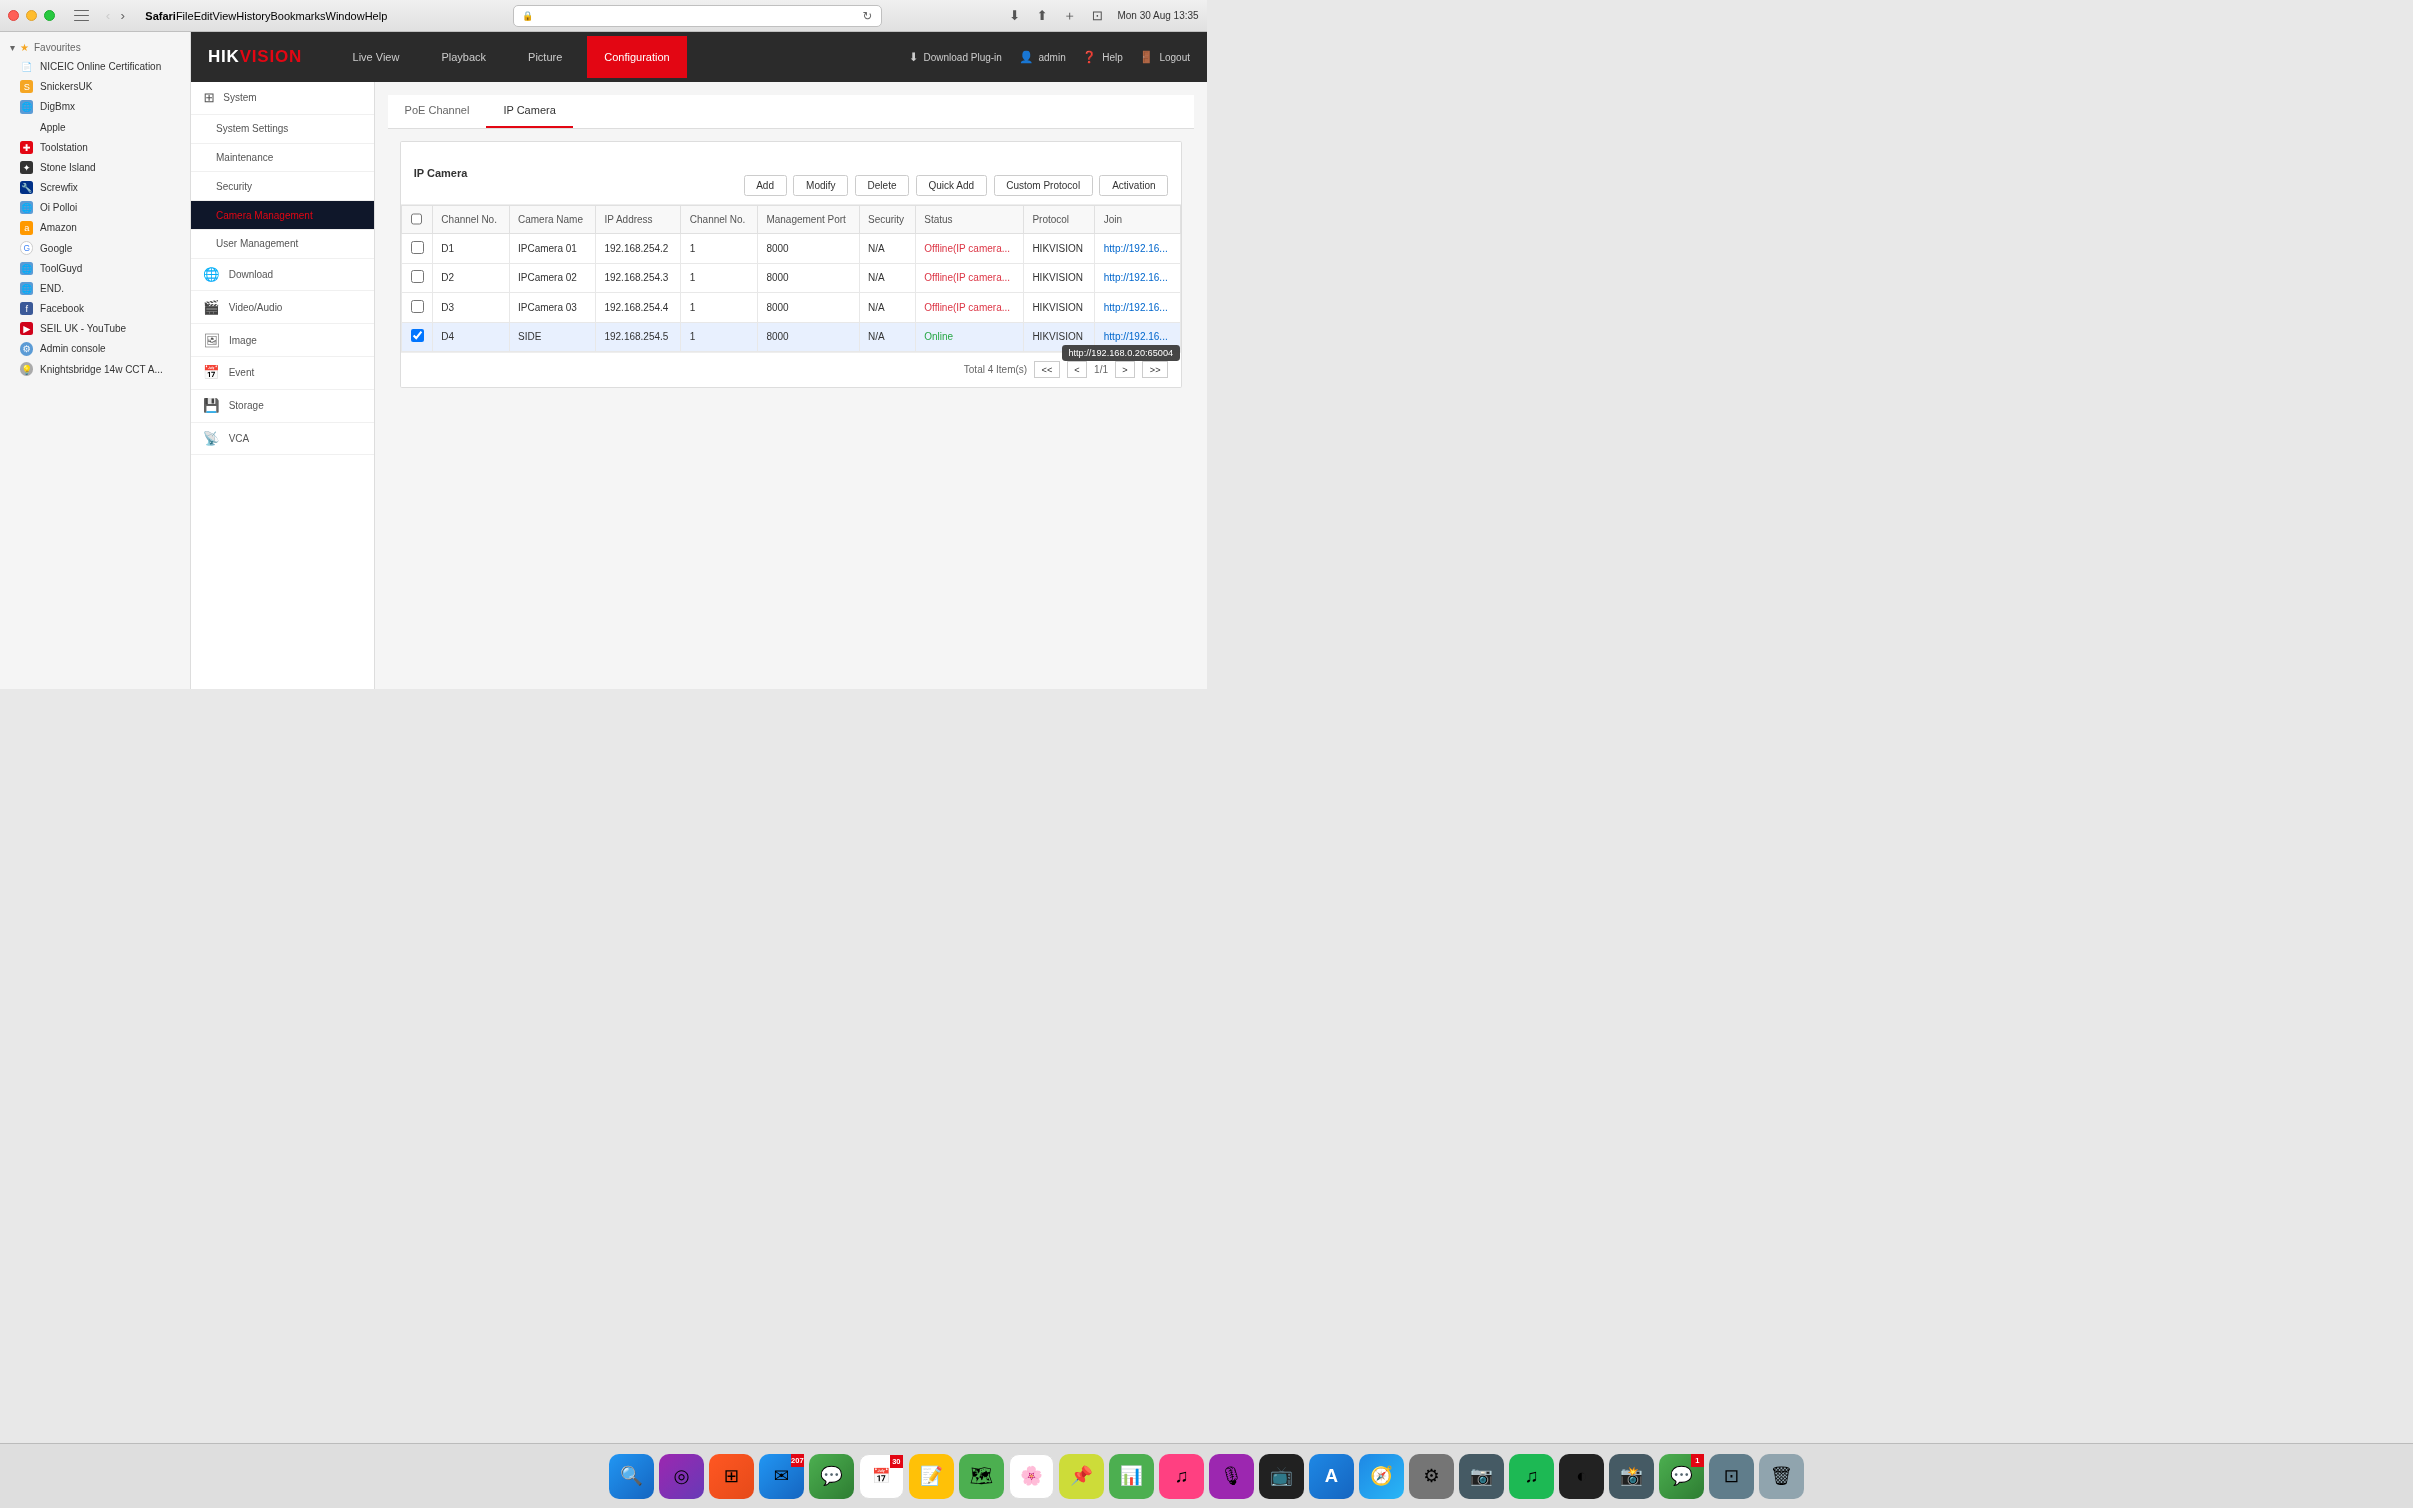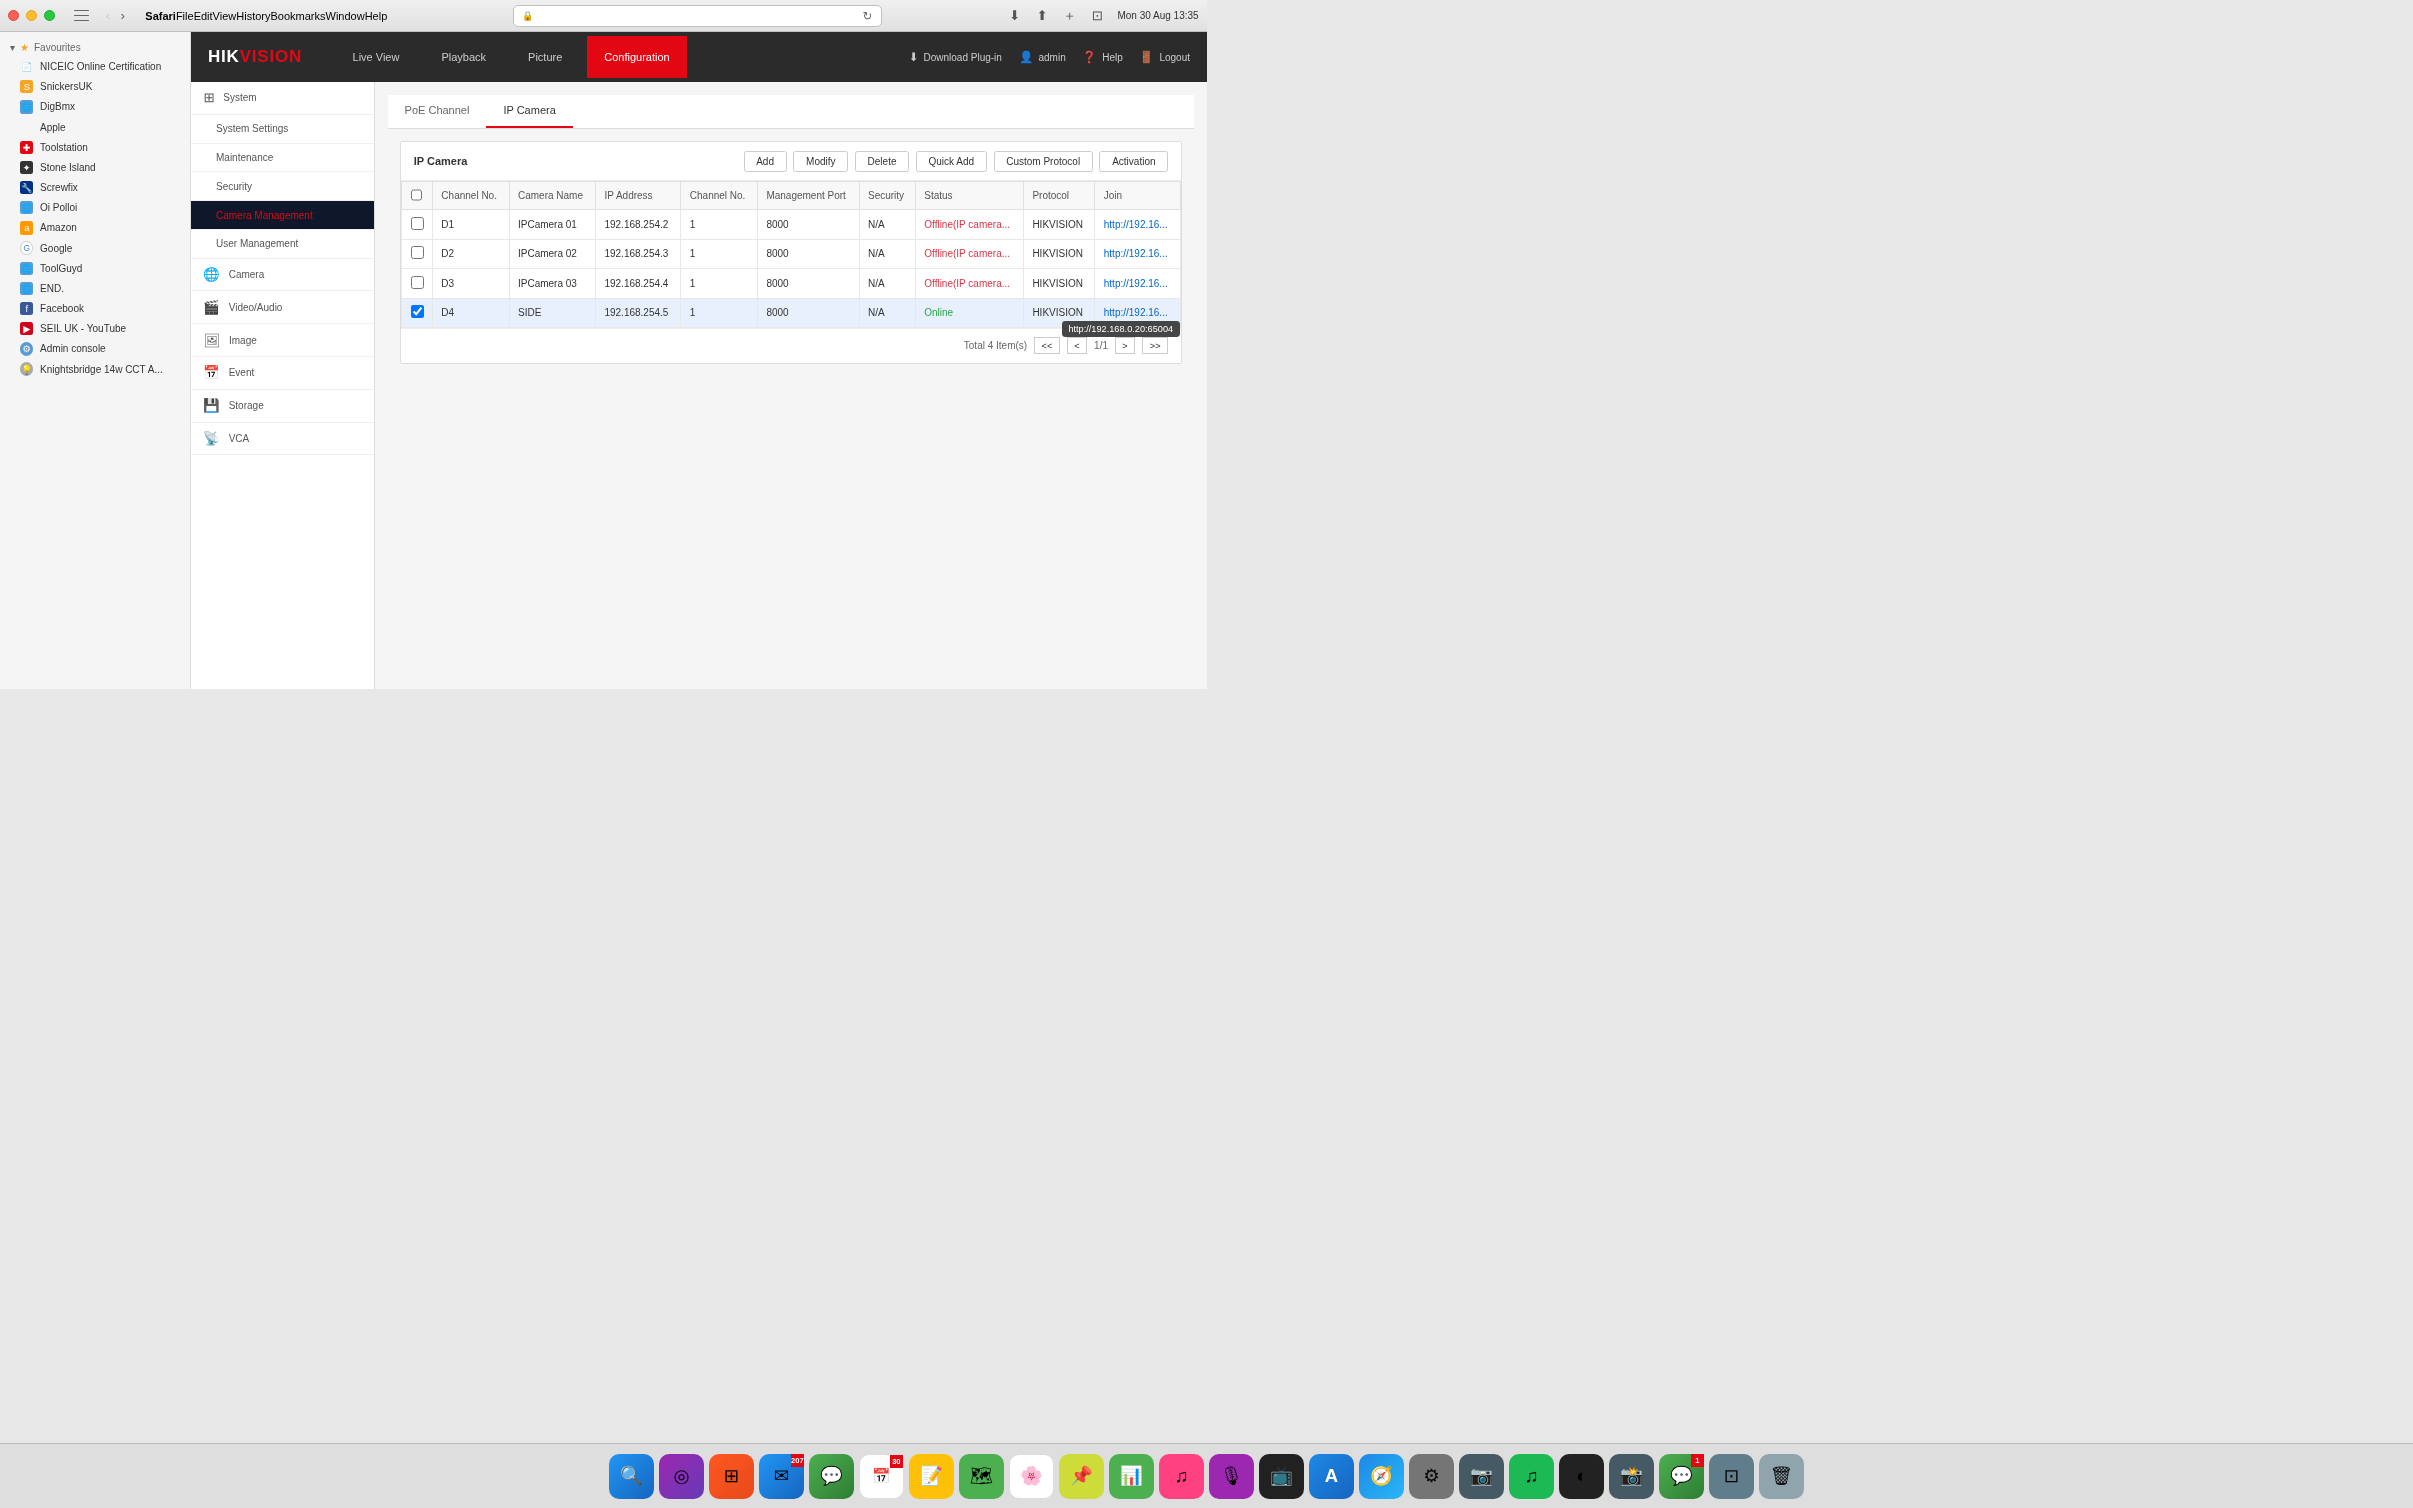--- a/index.html
+++ b/index.html
@@ -199,20 +199,21 @@
       flex: 1;
     }
     .toolbar-btn {
       padding: 4.2px 11.7px;
       border: 0.8px solid #ccc;
       border-radius: 2.5px;
       background: white;
       font-size: 10px;
       color: #333;
       cursor: pointer;
+      margin-top: 24px;
     }
 
     
     .camera-table { width: 100%; border-collapse: collapse; }
     .camera-table th {
       background: #f8f8f8;
       border: 0.8px solid #e0e0e0;
       padding: 6.7px 8.4px;
       text-align: left;
       font-size: 10px;
@@ -493,21 +494,21 @@
           <span>Security</span>
         </div>
         <div class="hik-sidebar-item" style="padding-left:25px; color:#e30613; font-weight:500; background:#0f172a;">
           <span>Camera Management</span>
         </div>
         <div class="hik-sidebar-item" style="padding-left:25px;">
           <span>User Management</span>
         </div>
         <div class="hik-sidebar-item">
           <span class="hik-icon">🌐</span>
-          <span>Camera</span>
+          <span>Download</span>
         </div>
         <div class="hik-sidebar-item">
           <span class="hik-icon">🎬</span>
           <span>Video/Audio</span>
         </div>
         <div class="hik-sidebar-item">
           <span class="hik-icon">🖼</span>
           <span>Image</span>
         </div>
         <div class="hik-sidebar-item">

